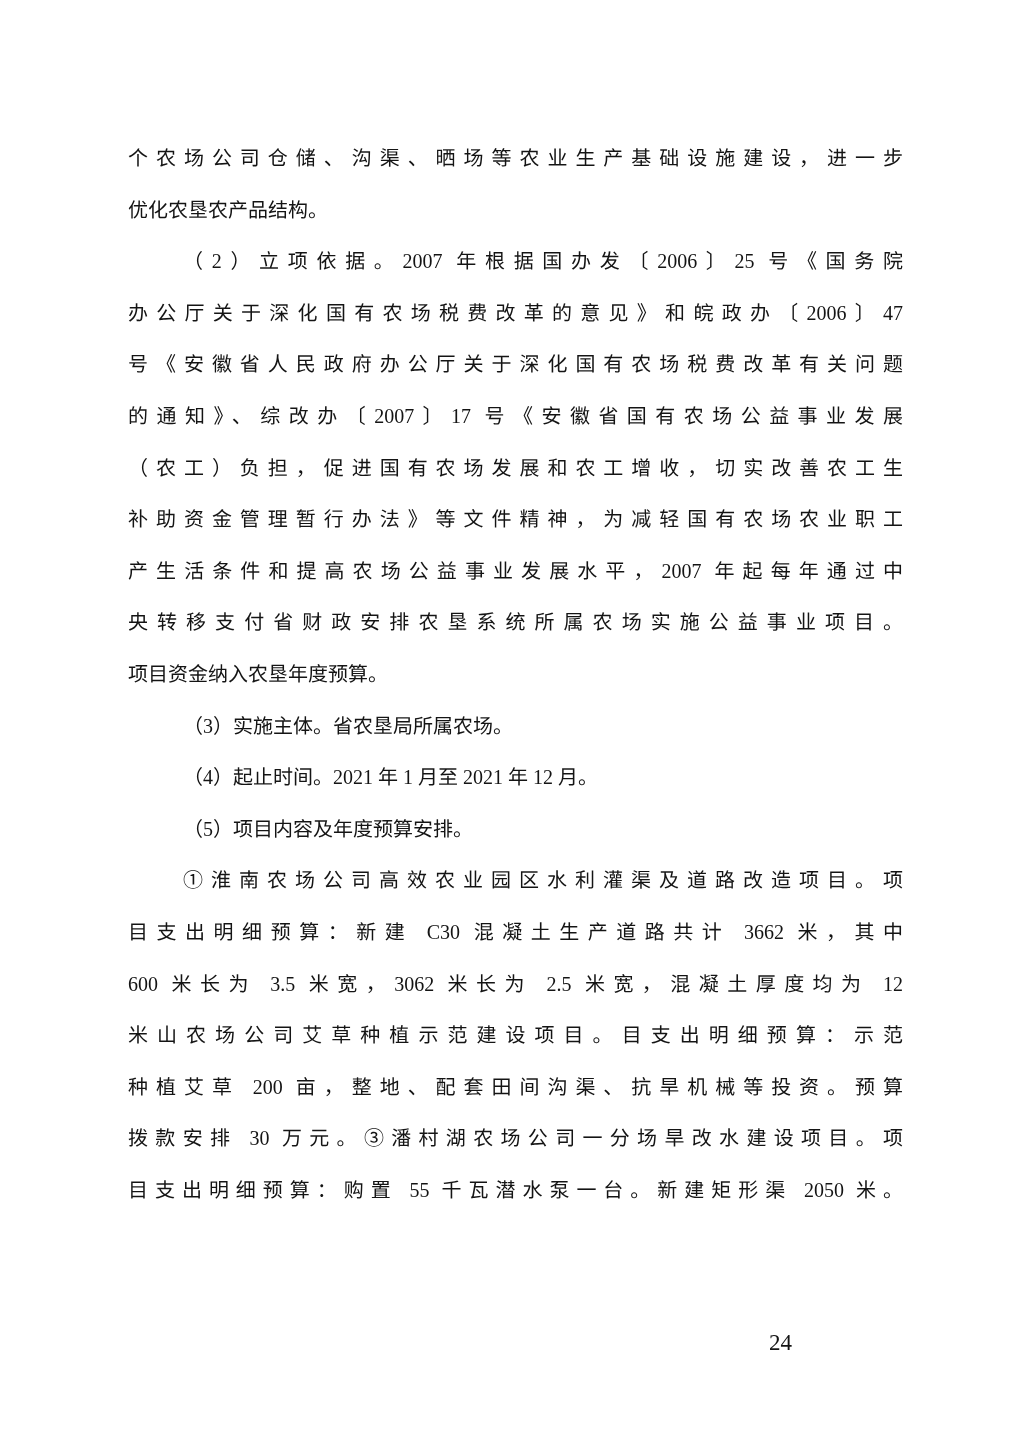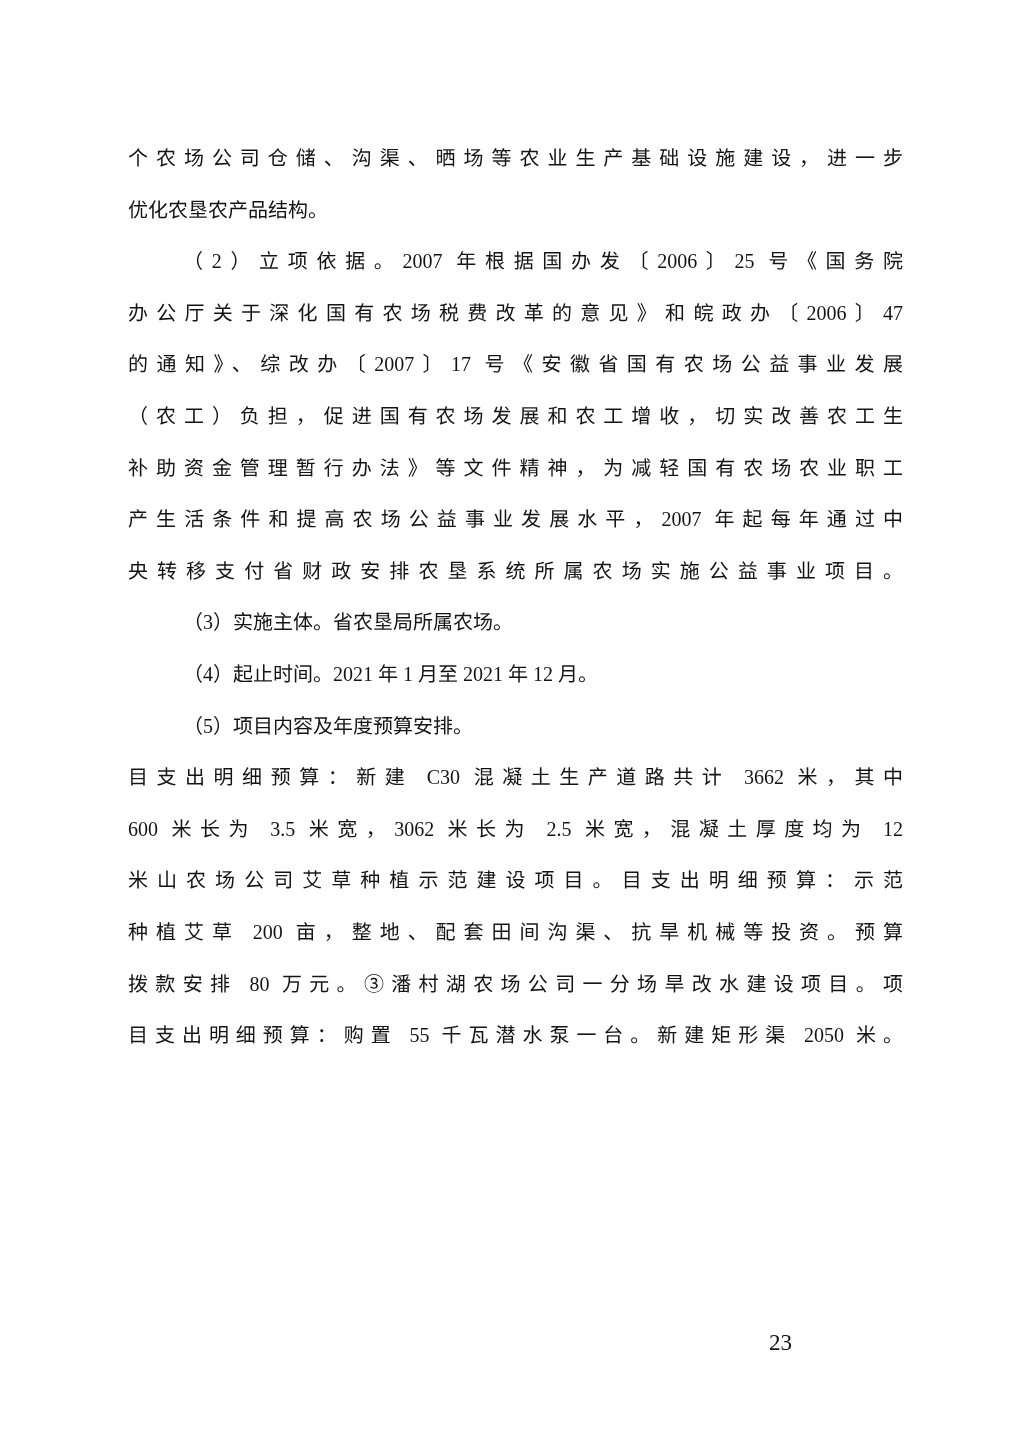--- a/index.html
+++ b/index.html
@@ -47,30 +47,33 @@
 </style>
 </head>
 <body>
 
 <div class="page">
   <div class="text-block">
     <div class="line j">个农场公司仓储、沟渠、晒场等农业生产基础设施建设，进一步</div>
     <div class="line">优化农垦农产品结构。</div>
     <div class="line j indent">（2）立项依据。2007 年根据国办发〔2006〕25 号《国务院</div>
     <div class="line j">办公厅关于深化国有农场税费改革的意见》和皖政办〔2006〕47</div>
+    <div class="line j">号《安徽省人民政府办公厅关于深化国有农场税费改革有关问题</div>
     <div class="line j">的通知》、综改办〔2007〕17 号《安徽省国有农场公益事业发展</div>
     <div class="line j">（农工）负担，促进国有农场发展和农工增收，切实改善农工生</div>
     <div class="line j">补助资金管理暂行办法》等文件精神，为减轻国有农场农业职工</div>
     <div class="line j">产生活条件和提高农场公益事业发展水平，2007 年起每年通过中</div>
     <div class="line j">央转移支付省财政安排农垦系统所属农场实施公益事业项目。</div>
+    <div class="line">项目资金纳入农垦年度预算。</div>
     <div class="line indent">（3）实施主体。省农垦局所属农场。</div>
     <div class="line indent">（4）起止时间。2021 年 1 月至 2021 年 12 月。</div>
     <div class="line indent">（5）项目内容及年度预算安排。</div>
+    <div class="line j indent">①淮南农场公司高效农业园区水利灌渠及道路改造项目。项</div>
     <div class="line j">目支出明细预算：新建 C30 混凝土生产道路共计 3662 米，其中</div>
     <div class="line j">600 米长为 3.5 米宽，3062 米长为 2.5 米宽，混凝土厚度均为 12</div>
     <div class="line j">米山农场公司艾草种植示范建设项目。目支出明细预算：示范</div>
     <div class="line j">种植艾草 200 亩，整地、配套田间沟渠、抗旱机械等投资。预算</div>
-    <div class="line j">拨款安排 80 万元。③潘村湖农场公司一分场旱改水建设项目。项</div>
+    <div class="line j">拨款安排 30 万元。③潘村湖农场公司一分场旱改水建设项目。项</div>
     <div class="line j">目支出明细预算：购置 55 千瓦潜水泵一台。新建矩形渠 2050 米。</div>
   </div>
 
-  <div class="page-num">23</div>
+  <div class="page-num">24</div>
 </div>
 
 </body></html>

